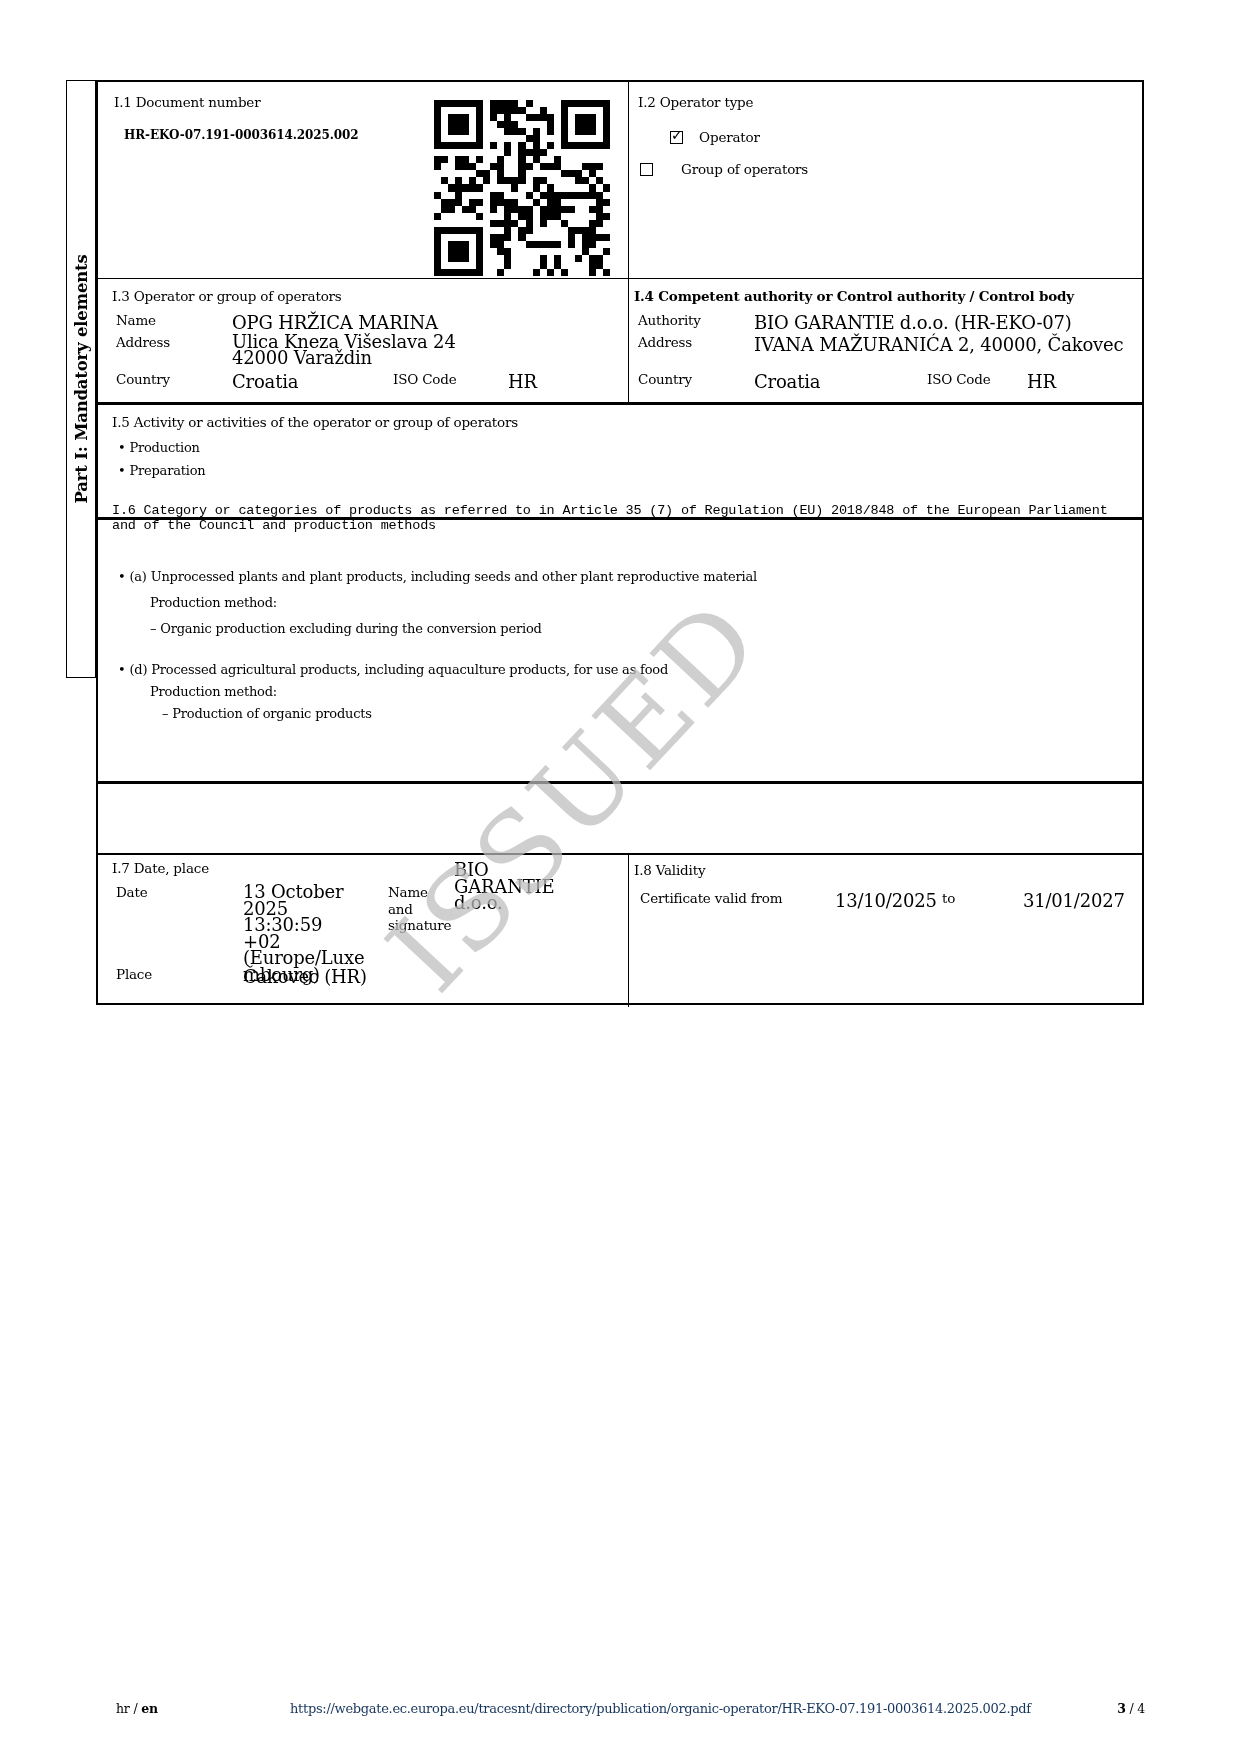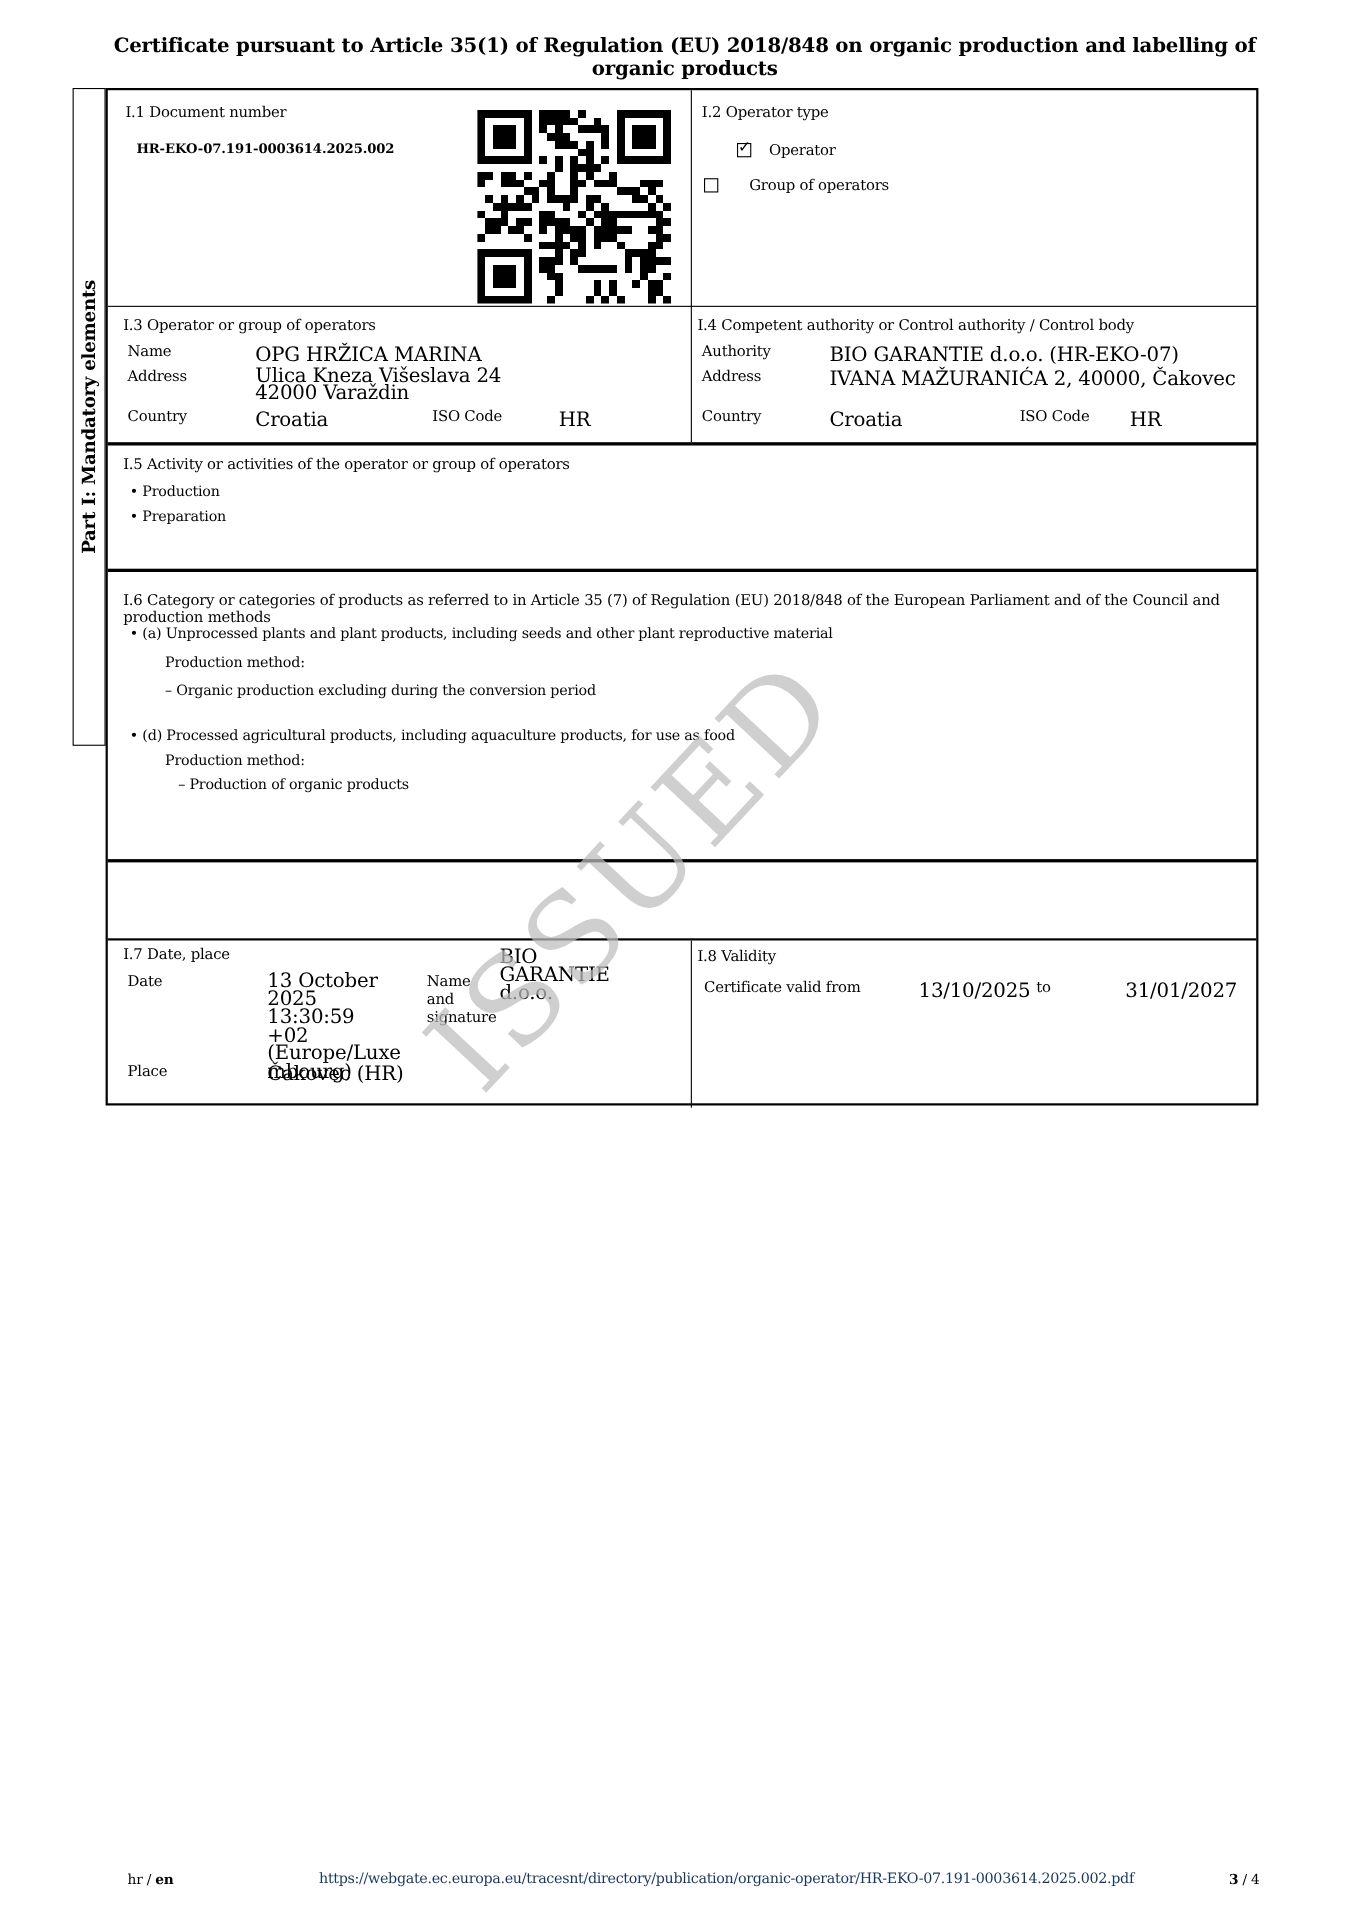--- a/index.html
+++ b/index.html
@@ -28,21 +28,20 @@
   .footer-text{font-size:12.5px;letter-spacing:-0.2px;}
   .url{color:#17365d;text-decoration:none;font-size:13px;letter-spacing:-0.3px;}
   .wrapword{overflow-wrap:break-word;word-wrap:break-word;}
   svg.qr{display:block;}
 </style>
 </head>
 <body>
 
 <div id="page">
 
-  <div class="abs title" style="left:85px;top:32px;width:1075px;">Certificate pursuant to Article 35(1) of Regulation (EU) 2018/848 on organic production and labelling of organic products</div>
 
   <div class="sidebar-box" style="left:66px;top:80px;width:30px;height:598px;">
     <div class="sidebar-text">Part I: Mandatory elements</div>
   </div>
 
   <div class="table-box" style="left:96px;top:80px;width:1048px;height:925px;">
 
     <div class="divider" style="left:0;top:196px;width:100%;height:1px;"></div>
     <div class="divider" style="left:0;top:320px;width:100%;height:3px;"></div>
     <div class="divider" style="left:0;top:435px;width:100%;height:3px;"></div>
@@ -371,35 +370,35 @@
     <div class="abs fldlabel" style="left:18px;top:230px;">Name</div>
     <div class="abs val" style="left:134px;top:230px;">OPG HRŽICA MARINA</div>
     <div class="abs fldlabel" style="left:18px;top:252px;">Address</div>
     <div class="abs val pre" style="left:134px;top:252px;line-height:15.5px;">Ulica Kneza Višeslava 24
 42000 Varaždin</div>
     <div class="abs fldlabel" style="left:18px;top:289px;">Country</div>
     <div class="abs val" style="left:134px;top:289px;">Croatia</div>
     <div class="abs fldlabel" style="left:295px;top:289px;">ISO Code</div>
     <div class="abs val" style="left:410px;top:289px;">HR</div>
 
-    <div class="abs seclabel" style="left:536px;top:206px;">I.4 Competent authority or Control authority / Control body</div>
+    <div class="abs seclabel" style="left:536px;top:206px;font-weight:bold;">I.4 Competent authority or Control authority / Control body</div>
     <div class="abs fldlabel" style="left:540px;top:230px;">Authority</div>
     <div class="abs val" style="left:656px;top:230px;">BIO GARANTIE d.o.o. (HR-EKO-07)</div>
     <div class="abs fldlabel" style="left:540px;top:252px;">Address</div>
     <div class="abs val" style="left:656px;top:252px;">IVANA MAŽURANIĆA 2, 40000, Čakovec</div>
     <div class="abs fldlabel" style="left:540px;top:289px;">Country</div>
     <div class="abs val" style="left:656px;top:289px;">Croatia</div>
     <div class="abs fldlabel" style="left:829px;top:289px;">ISO Code</div>
     <div class="abs val" style="left:929px;top:289px;">HR</div>
 
     <div class="abs seclabel" style="left:14px;top:332px;">I.5 Activity or activities of the operator or group of operators</div>
     <div class="abs body-text bullet" style="left:20px;top:359px;">Production</div>
     <div class="abs body-text bullet" style="left:20px;top:382px;">Preparation</div>
 
-    <div class="abs seclabel" style="left:14px;top:457px;width:1022px;line-height:14.5px;">I.6 Category or categories of products as referred to in Article 35 (7) of Regulation (EU) 2018/848 of the European Parliament and of the Council  and production methods</div>
+    <div class="abs seclabel" style="left:14px;top:422px;width:1022px;line-height:14.5px;font-family:Liberation Mono, monospace;">I.6 Category or categories of products as referred to in Article 35 (7) of Regulation (EU) 2018/848 of the European Parliament and of the Council  and production methods</div>
     <div class="abs body-text bullet" style="left:20px;top:488px;width:1000px;">(a) Unprocessed plants and plant products, including seeds and other plant reproductive material</div>
     <div class="abs body-text" style="left:52px;top:514px;">Production method:</div>
     <div class="abs body-text" style="left:52px;top:540px;">– Organic production excluding during the conversion period</div>
     <div class="abs body-text bullet" style="left:20px;top:581px;width:1000px;">(d) Processed agricultural products, including aquaculture products, for use as food</div>
     <div class="abs body-text" style="left:52px;top:603px;">Production method:</div>
     <div class="abs body-text" style="left:64px;top:625px;">– Production of organic products</div>
 
 
     <div class="abs seclabel" style="left:14px;top:778px;">I.7 Date, place</div>
     <div class="abs fldlabel" style="left:18px;top:802px;">Date</div>

